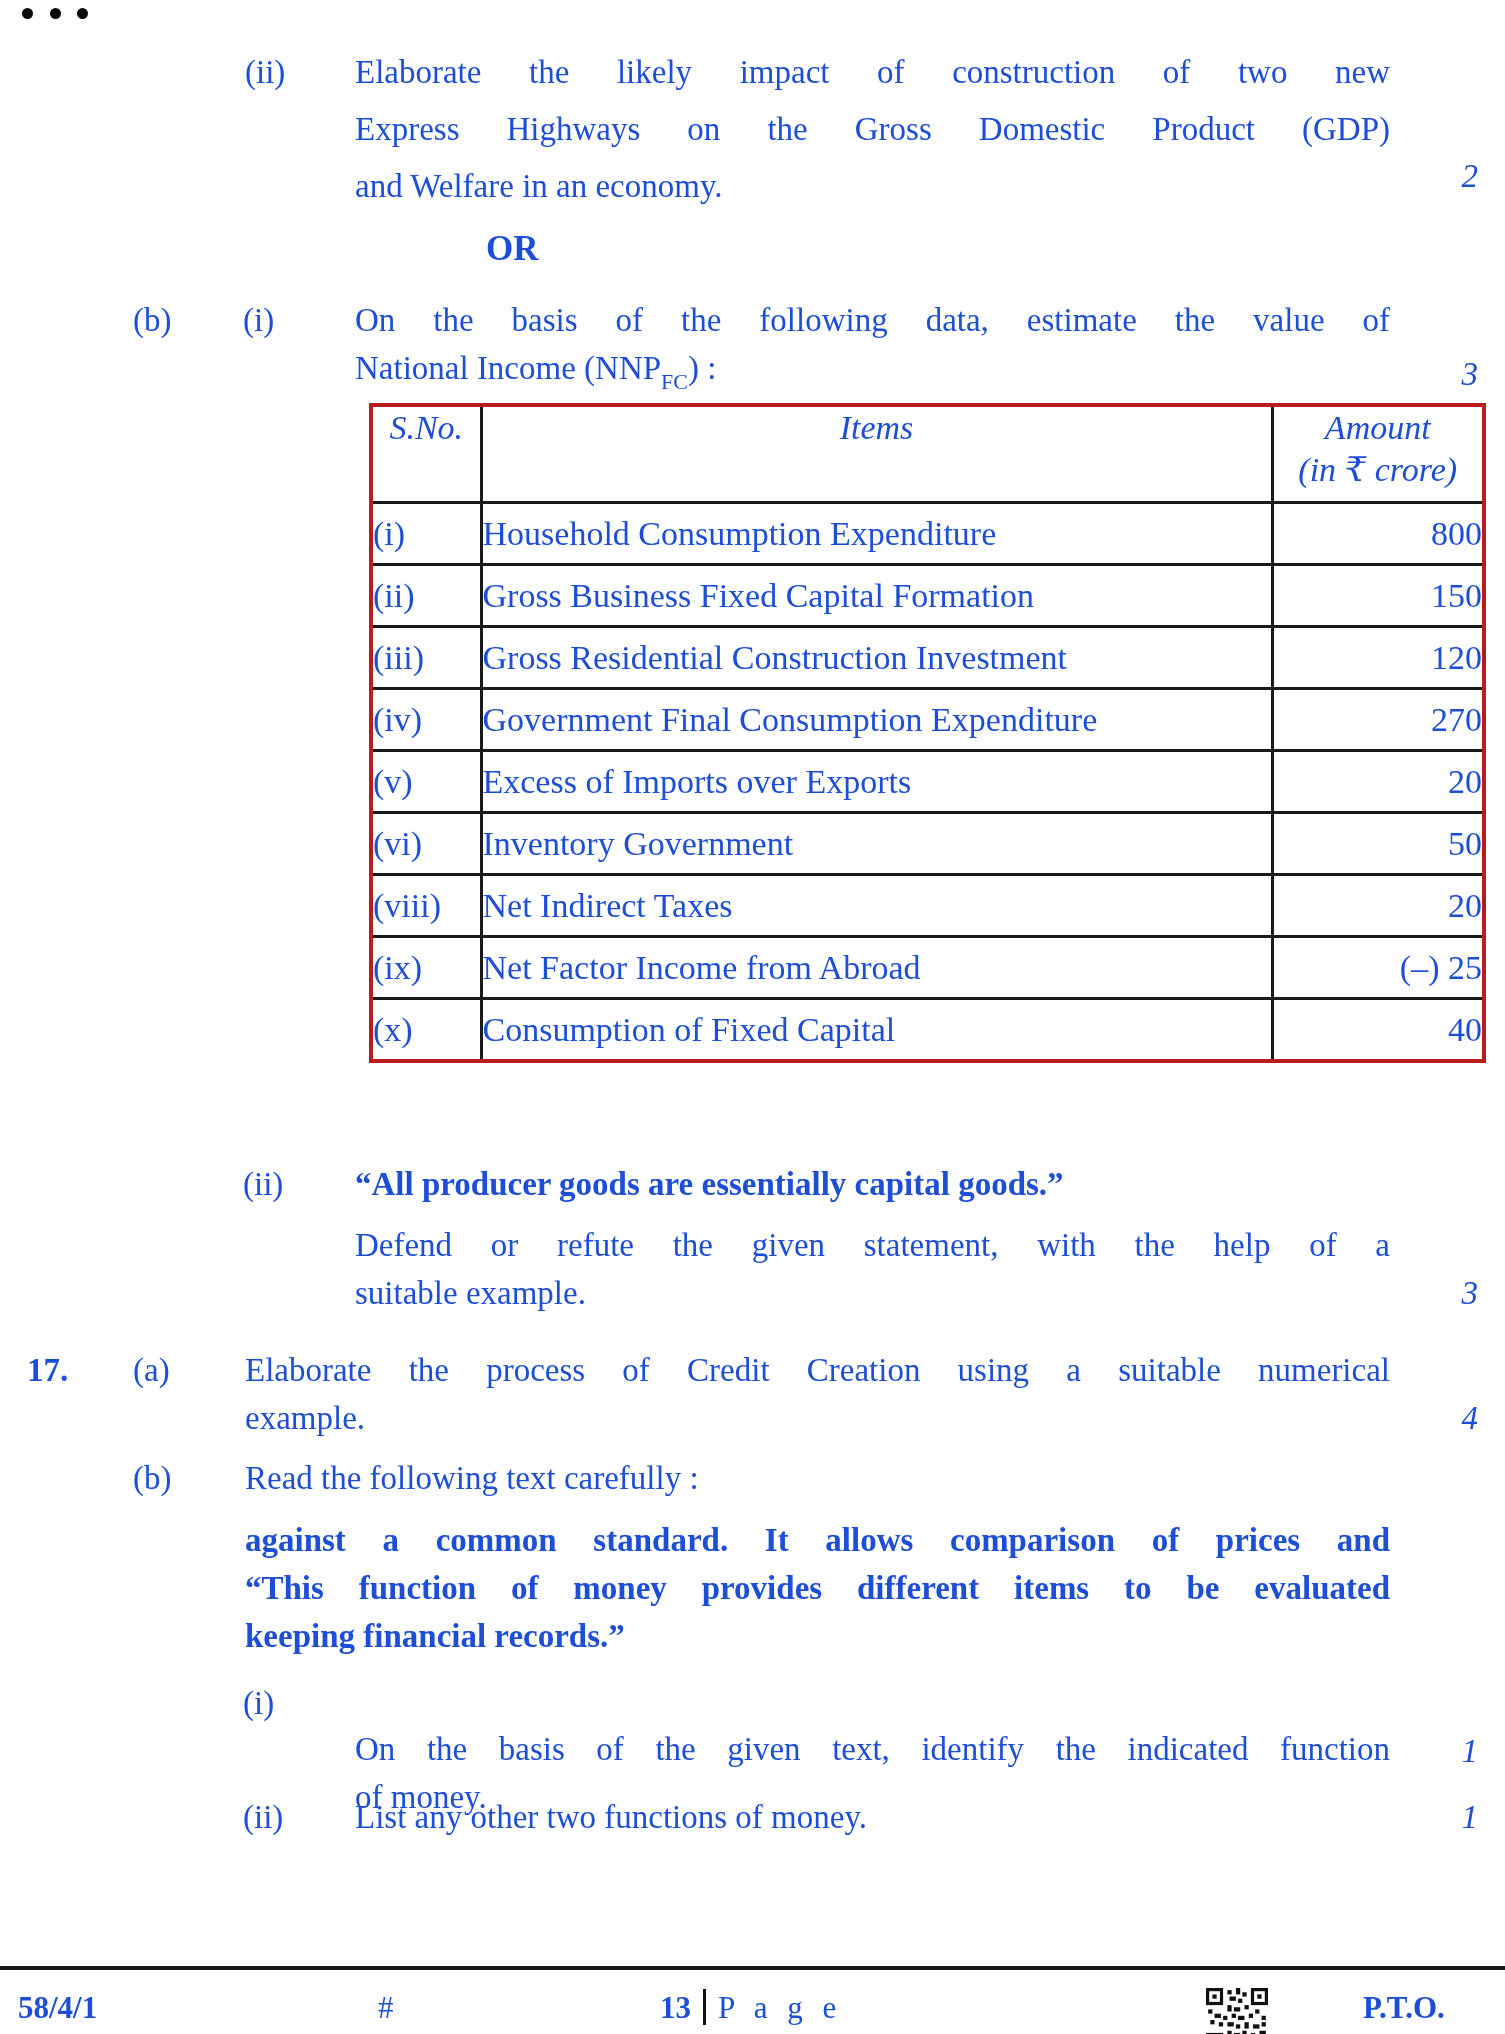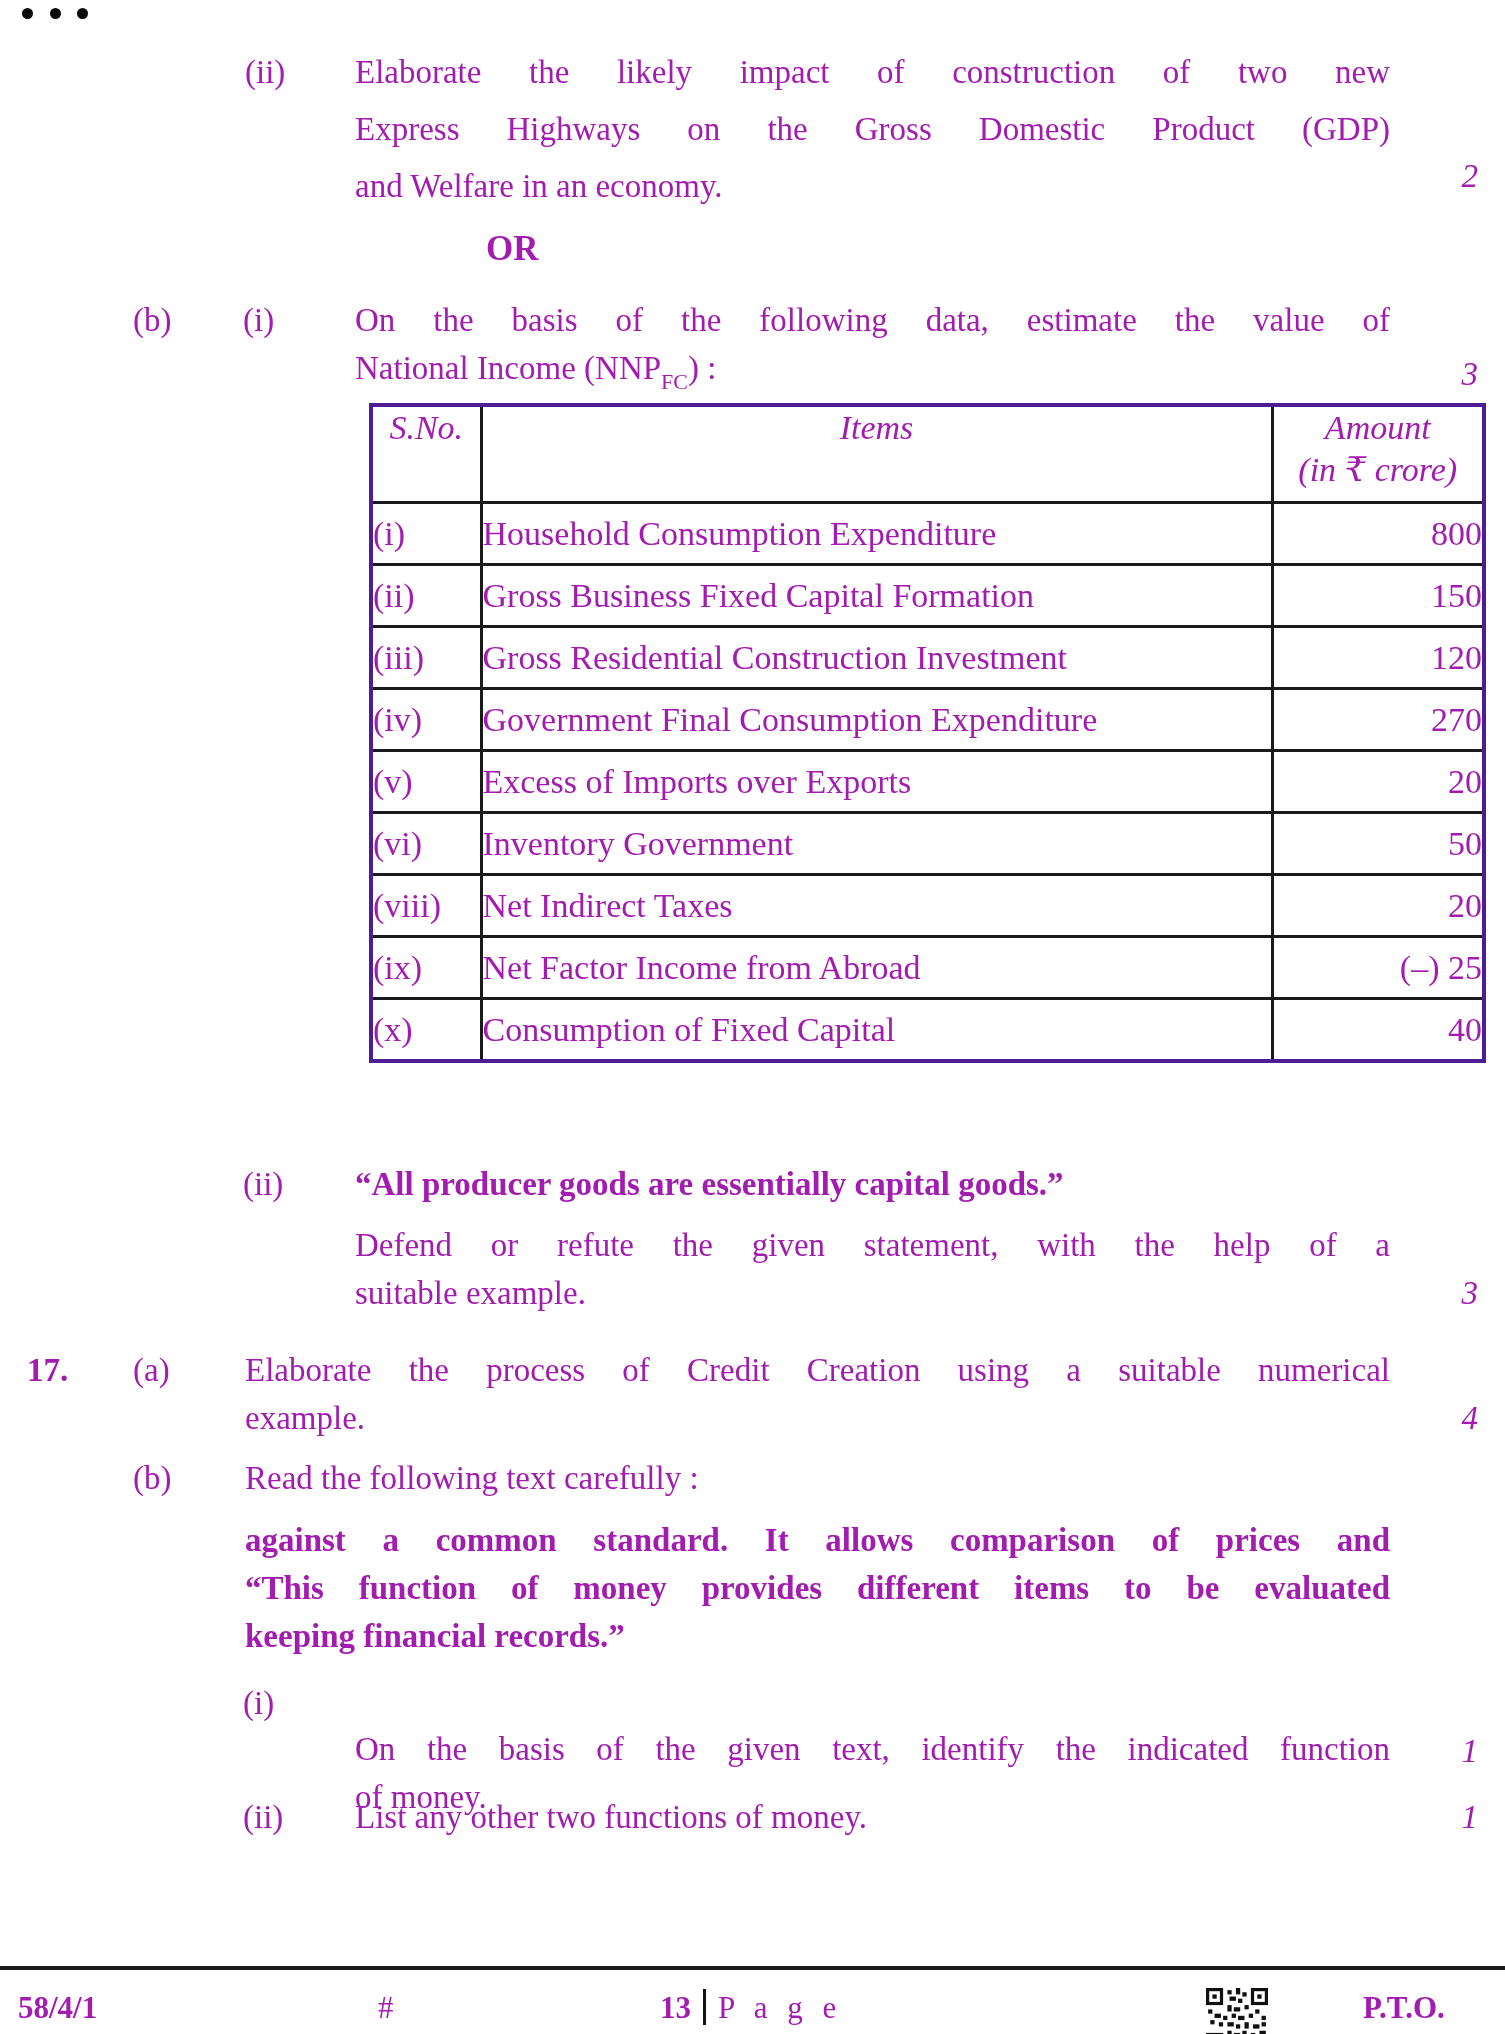--- a/index.html
+++ b/index.html
@@ -3,21 +3,21 @@
 <meta charset="utf-8">
 <style>
   html,body{margin:0;padding:0;}
   body{background:#e8e8e8;}
   .page{
     position:relative;
     width:1505px;height:2034px;
     background:#ffffff;
     overflow:hidden;
     font-family:"Liberation Serif","DejaVu Serif",serif;
-    color:#a21caf;
+    color:#1d4ed8;
     font-size:33px;
   }
   .abs{position:absolute;}
   .lh57{line-height:57px;}
   .lh48{line-height:48px;}
   .para{text-align:justify;}
   .jline{text-align:justify;text-align-last:justify;}
   .jline-last{text-align:left;text-align-last:left;}
   .bold{font-weight:bold;}
   .marks{
@@ -38,21 +38,21 @@
     width:1113px;
     border-collapse:collapse;
     table-layout:fixed;
     font-size:34px;
   }
   .datatable th,.datatable td{
     border:3px solid #1a1a1a;
     padding:0;
     overflow:hidden;
   }
-  .datatable{border:4px solid #4c1d95;}
+  .datatable{border:4px solid #b91c1c;}
   .th-cell{height:94px;font-style:italic;font-weight:normal;vertical-align:top;text-align:center;padding-top:14px;line-height:42px;}
   .datatable td{height:59px;vertical-align:middle;}
   .td-sno{padding-left:6px;}
   .td-item{padding-left:8px;}
   .td-amt{text-align:right;padding-right:12px;}
   
   .footer-rule{position:absolute;left:0;top:1966px;width:1505px;height:4px;background:#1a1a1a;}
   .footer-item{position:absolute;top:1986px;line-height:44px;font-size:31px;}
   .pagebar{display:inline-block;width:3px;height:36px;background:#121212;margin:0 12px;vertical-align:-7px;}
   .pageword{letter-spacing:6px;}

